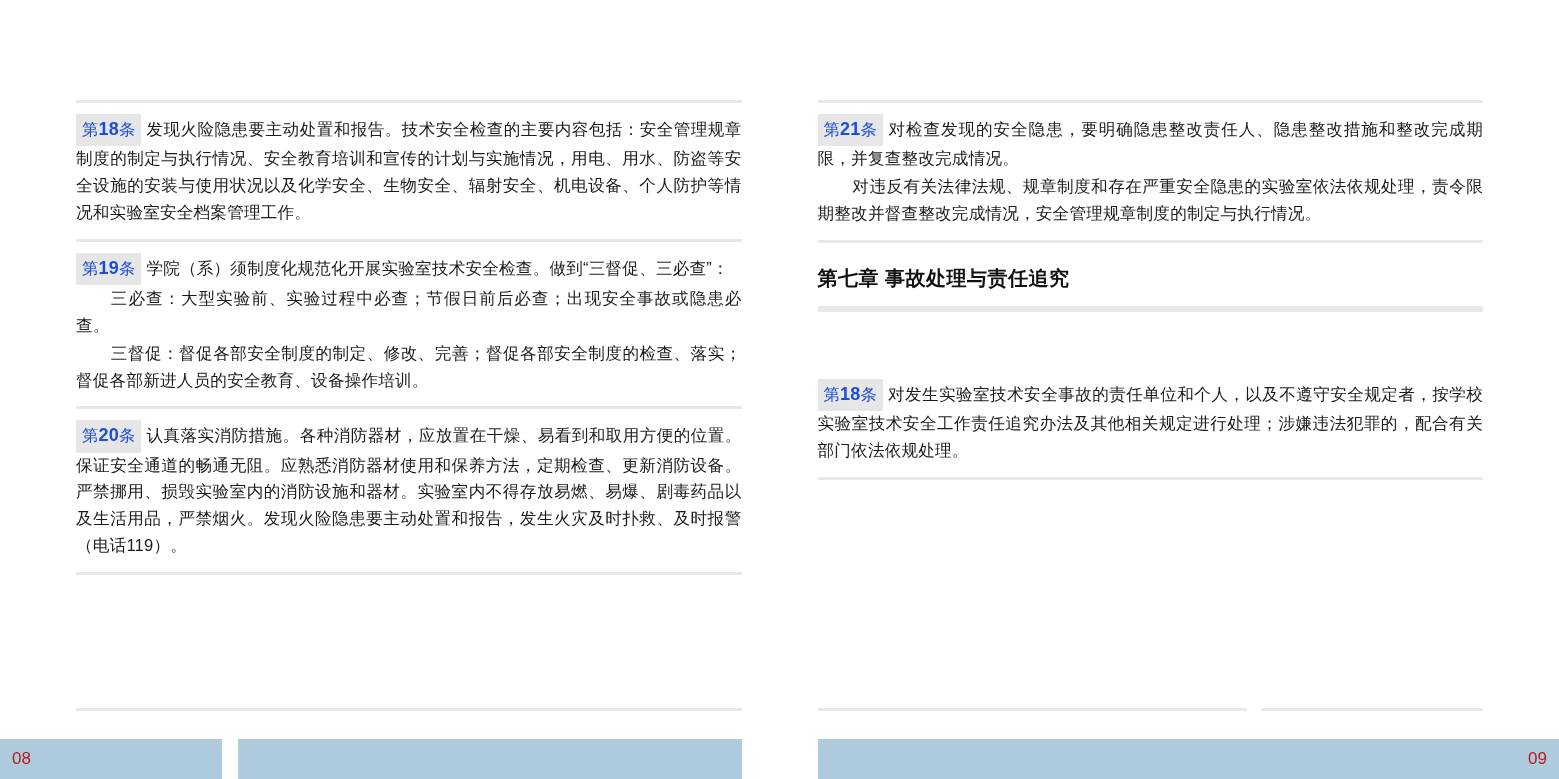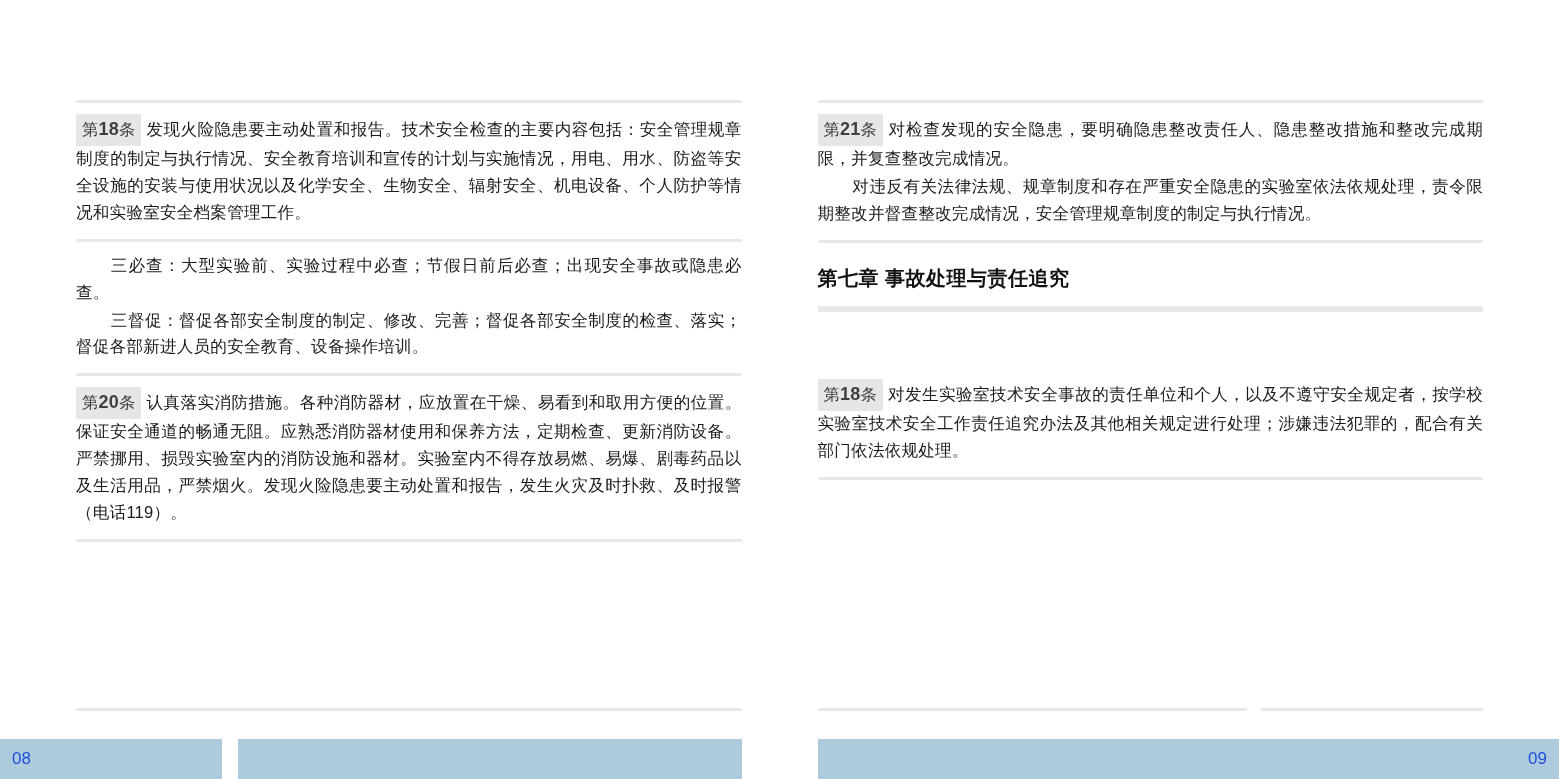--- a/index.html
+++ b/index.html
@@ -61,21 +61,21 @@
   }
   .indent {
     text-indent: 2.1em;
   }
   .art-tag {
     display: inline-block;
     background: #e6e6e6;
     padding: 1px 6px 2px 6px;
     margin-right: 5px;
     font-size: 16.3px;
-    color: #404040;
+    color: #1d4ed8;
     border-radius: 1px;
   }
   .art-tag .num {
     font-weight: bold;
     font-size: 18px;
   }
   .chapter {
     padding: 22px 0 14px 0;
   }
   .chapter h2 {
@@ -96,21 +96,21 @@
     height: 40px;
   }
   .bar {
     position: absolute;
     bottom: 0;
     height: 40px;
     background: #aecbdd;
   }
   .bar-num {
     font-size: 17px;
-    color: #1d4ed8;
+    color: #b91c1c;
     line-height: 40px;
   }
   
   .l-bar-a { left: 0; width: 222px; }
   .l-bar-a .bar-num { margin-left: 12px; }
   .l-bar-b { left: 238px; right: 38px; }
   
   .r-bar-a { left: 38px; right: 0; }
   .r-bar-a .bar-num {
     position: absolute;
@@ -141,20 +141,21 @@
 
       <div class="rule"></div>
 
       <div class="block">
         <p><span class="art-tag"><span>第</span><span class="num">18</span><span>条</span></span><span>发现火险隐患要主动处置和报告。技术安全检查的主要内容包括：安全管理规章制度的制定与执行情况、安全教育培训和宣传的计划与实施情况，用电、用水、防盗等安全设施的安装与使用状况以及化学安全、生物安全、辐射安全、机电设备、个人防护等情况和实验室安全档案管理工作。</span></p>
       </div>
 
       <div class="rule"></div>
 
       <div class="block">
+        <p><span class="art-tag"><span>第</span><span class="num">19</span><span>条</span></span><span>学院（系）须制度化规范化开展实验室技术安全检查。做到“三督促、三必查”：</span></p>
         <p class="indent">三必查：大型实验前、实验过程中必查；节假日前后必查；出现安全事故或隐患必查。</p>
         <p class="indent">三督促：督促各部安全制度的制定、修改、完善；督促各部安全制度的检查、落实；督促各部新进人员的安全教育、设备操作培训。</p>
       </div>
 
       <div class="rule"></div>
 
       <div class="block">
         <p><span class="art-tag"><span>第</span><span class="num">20</span><span>条</span></span><span>认真落实消防措施。各种消防器材，应放置在干燥、易看到和取用方便的位置。保证安全通道的畅通无阻。应熟悉消防器材使用和保养方法，定期检查、更新消防设备。严禁挪用、损毁实验室内的消防设施和器材。实验室内不得存放易燃、易爆、剧毒药品以及生活用品，严禁烟火。发现火险隐患要主动处置和报告，发生火灾及时扑救、及时报警（电话119）。</span></p>
       </div>
 

